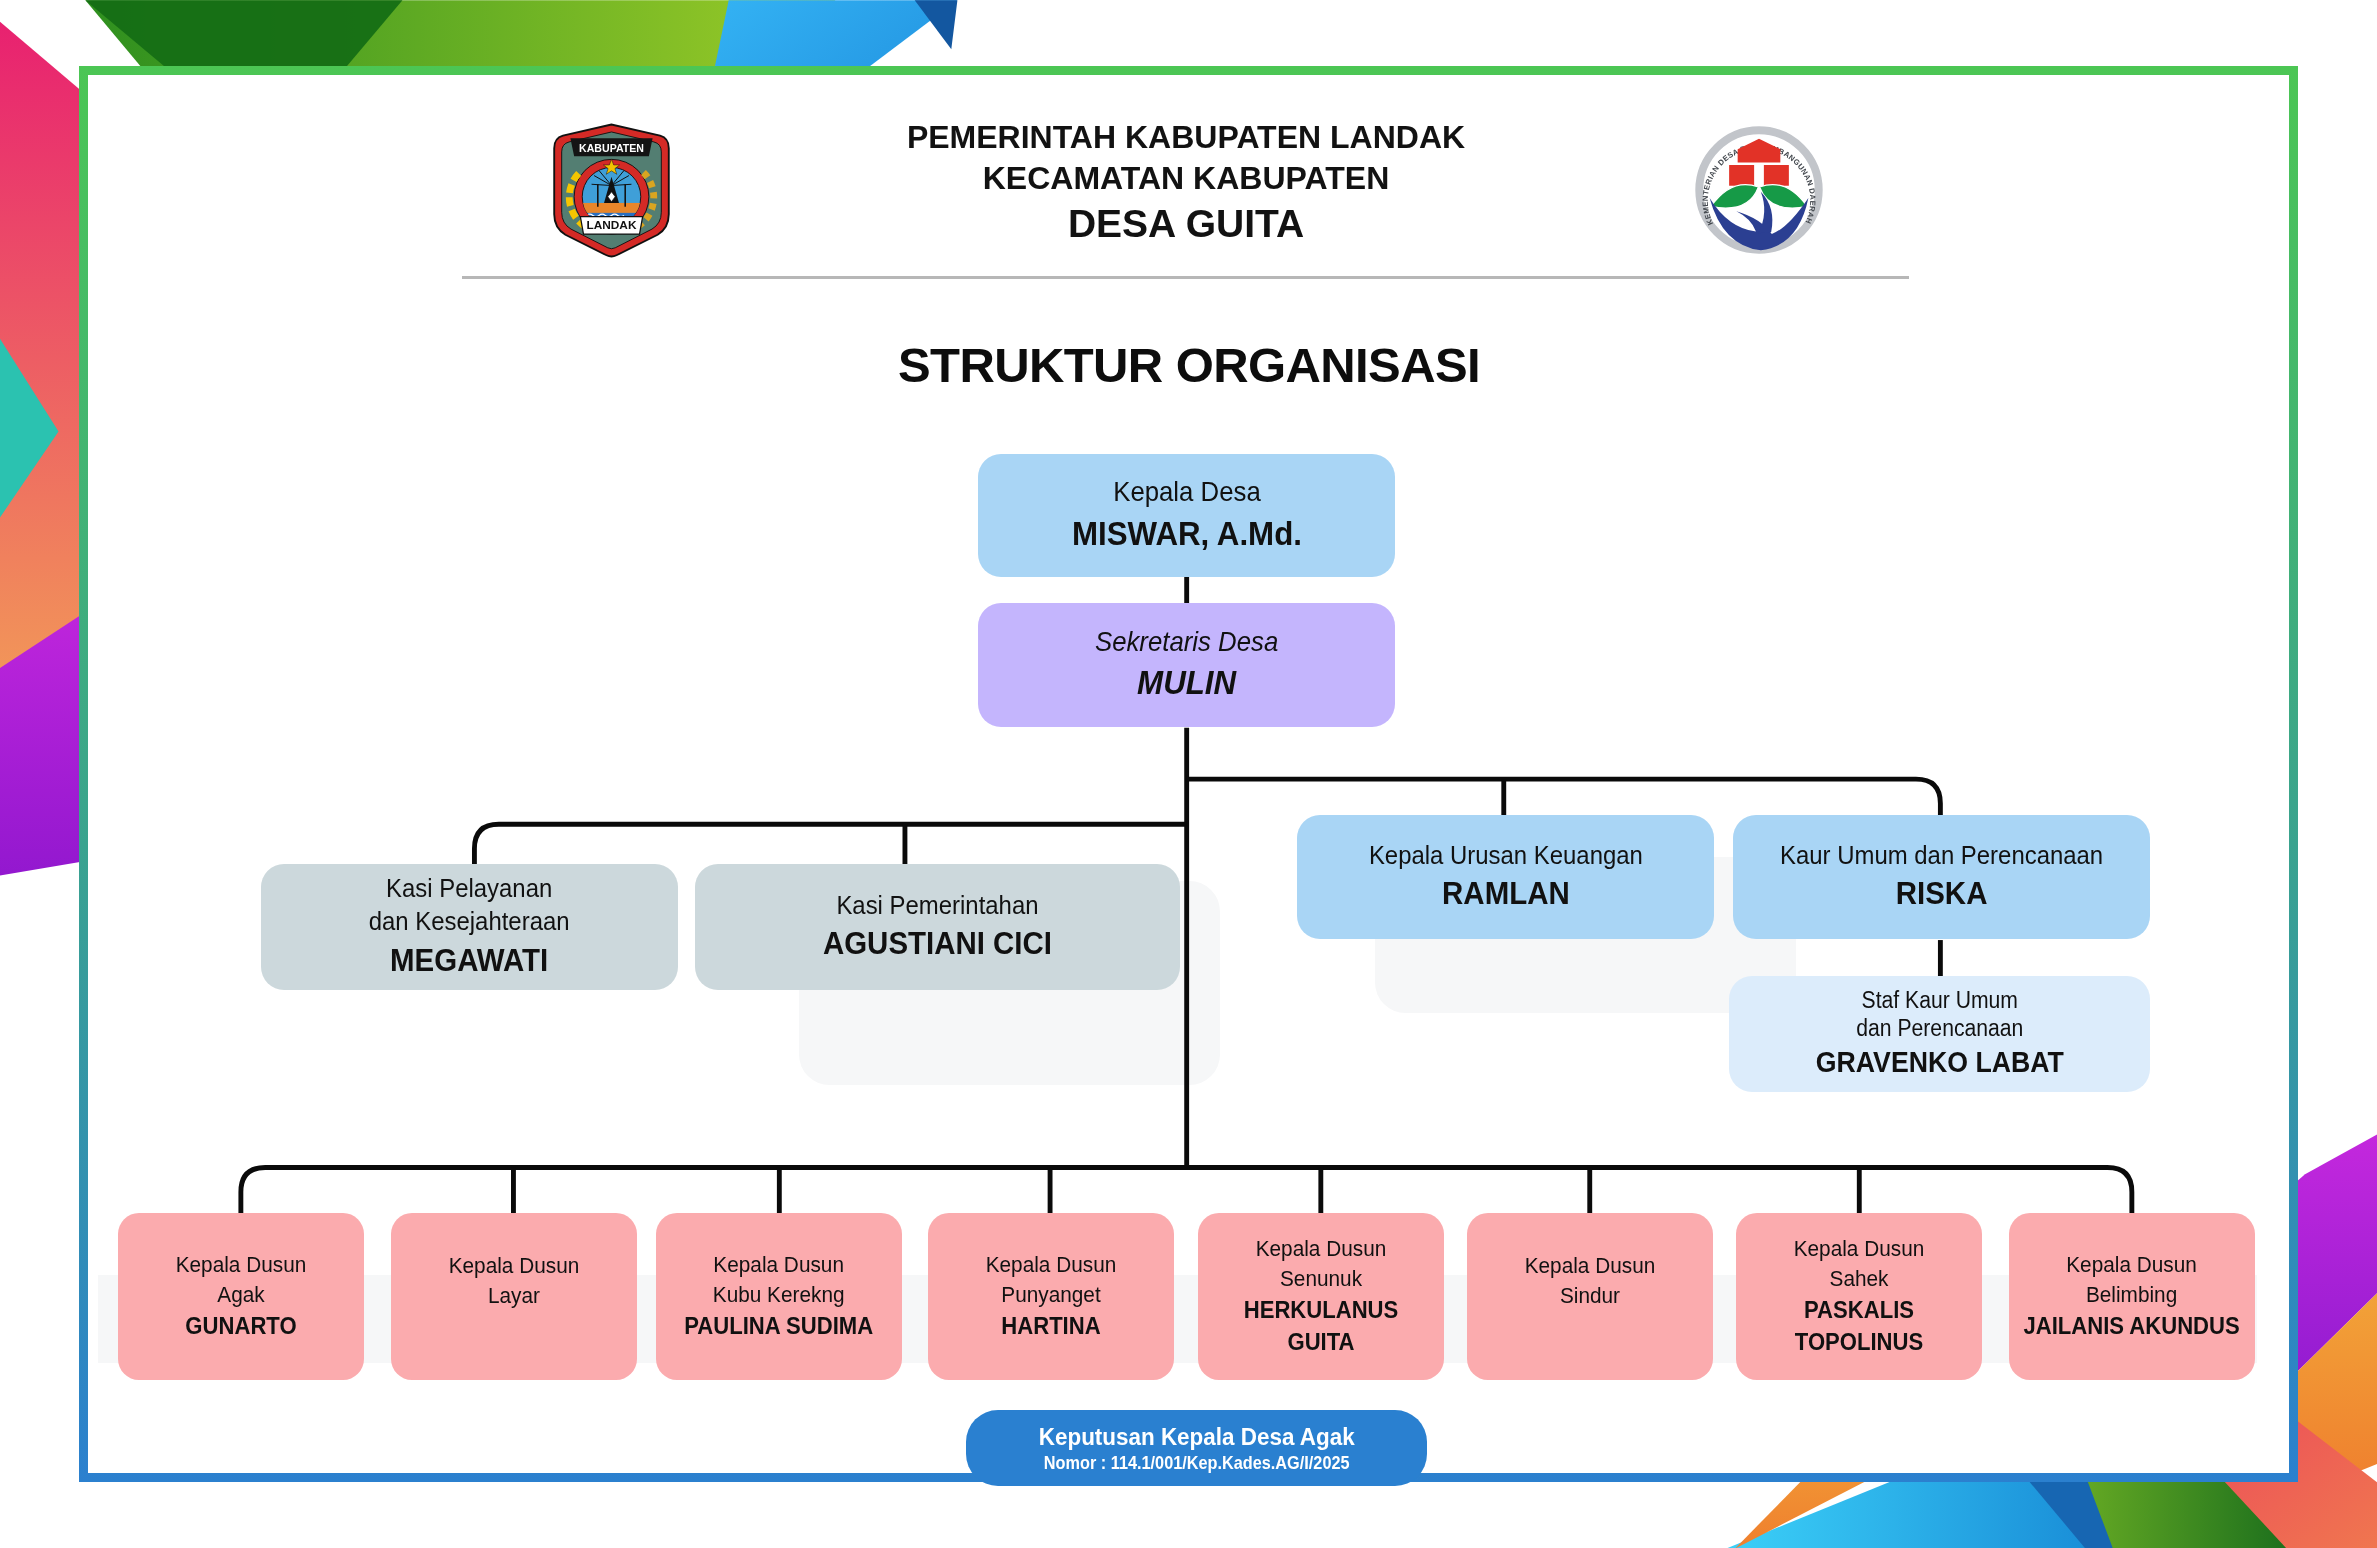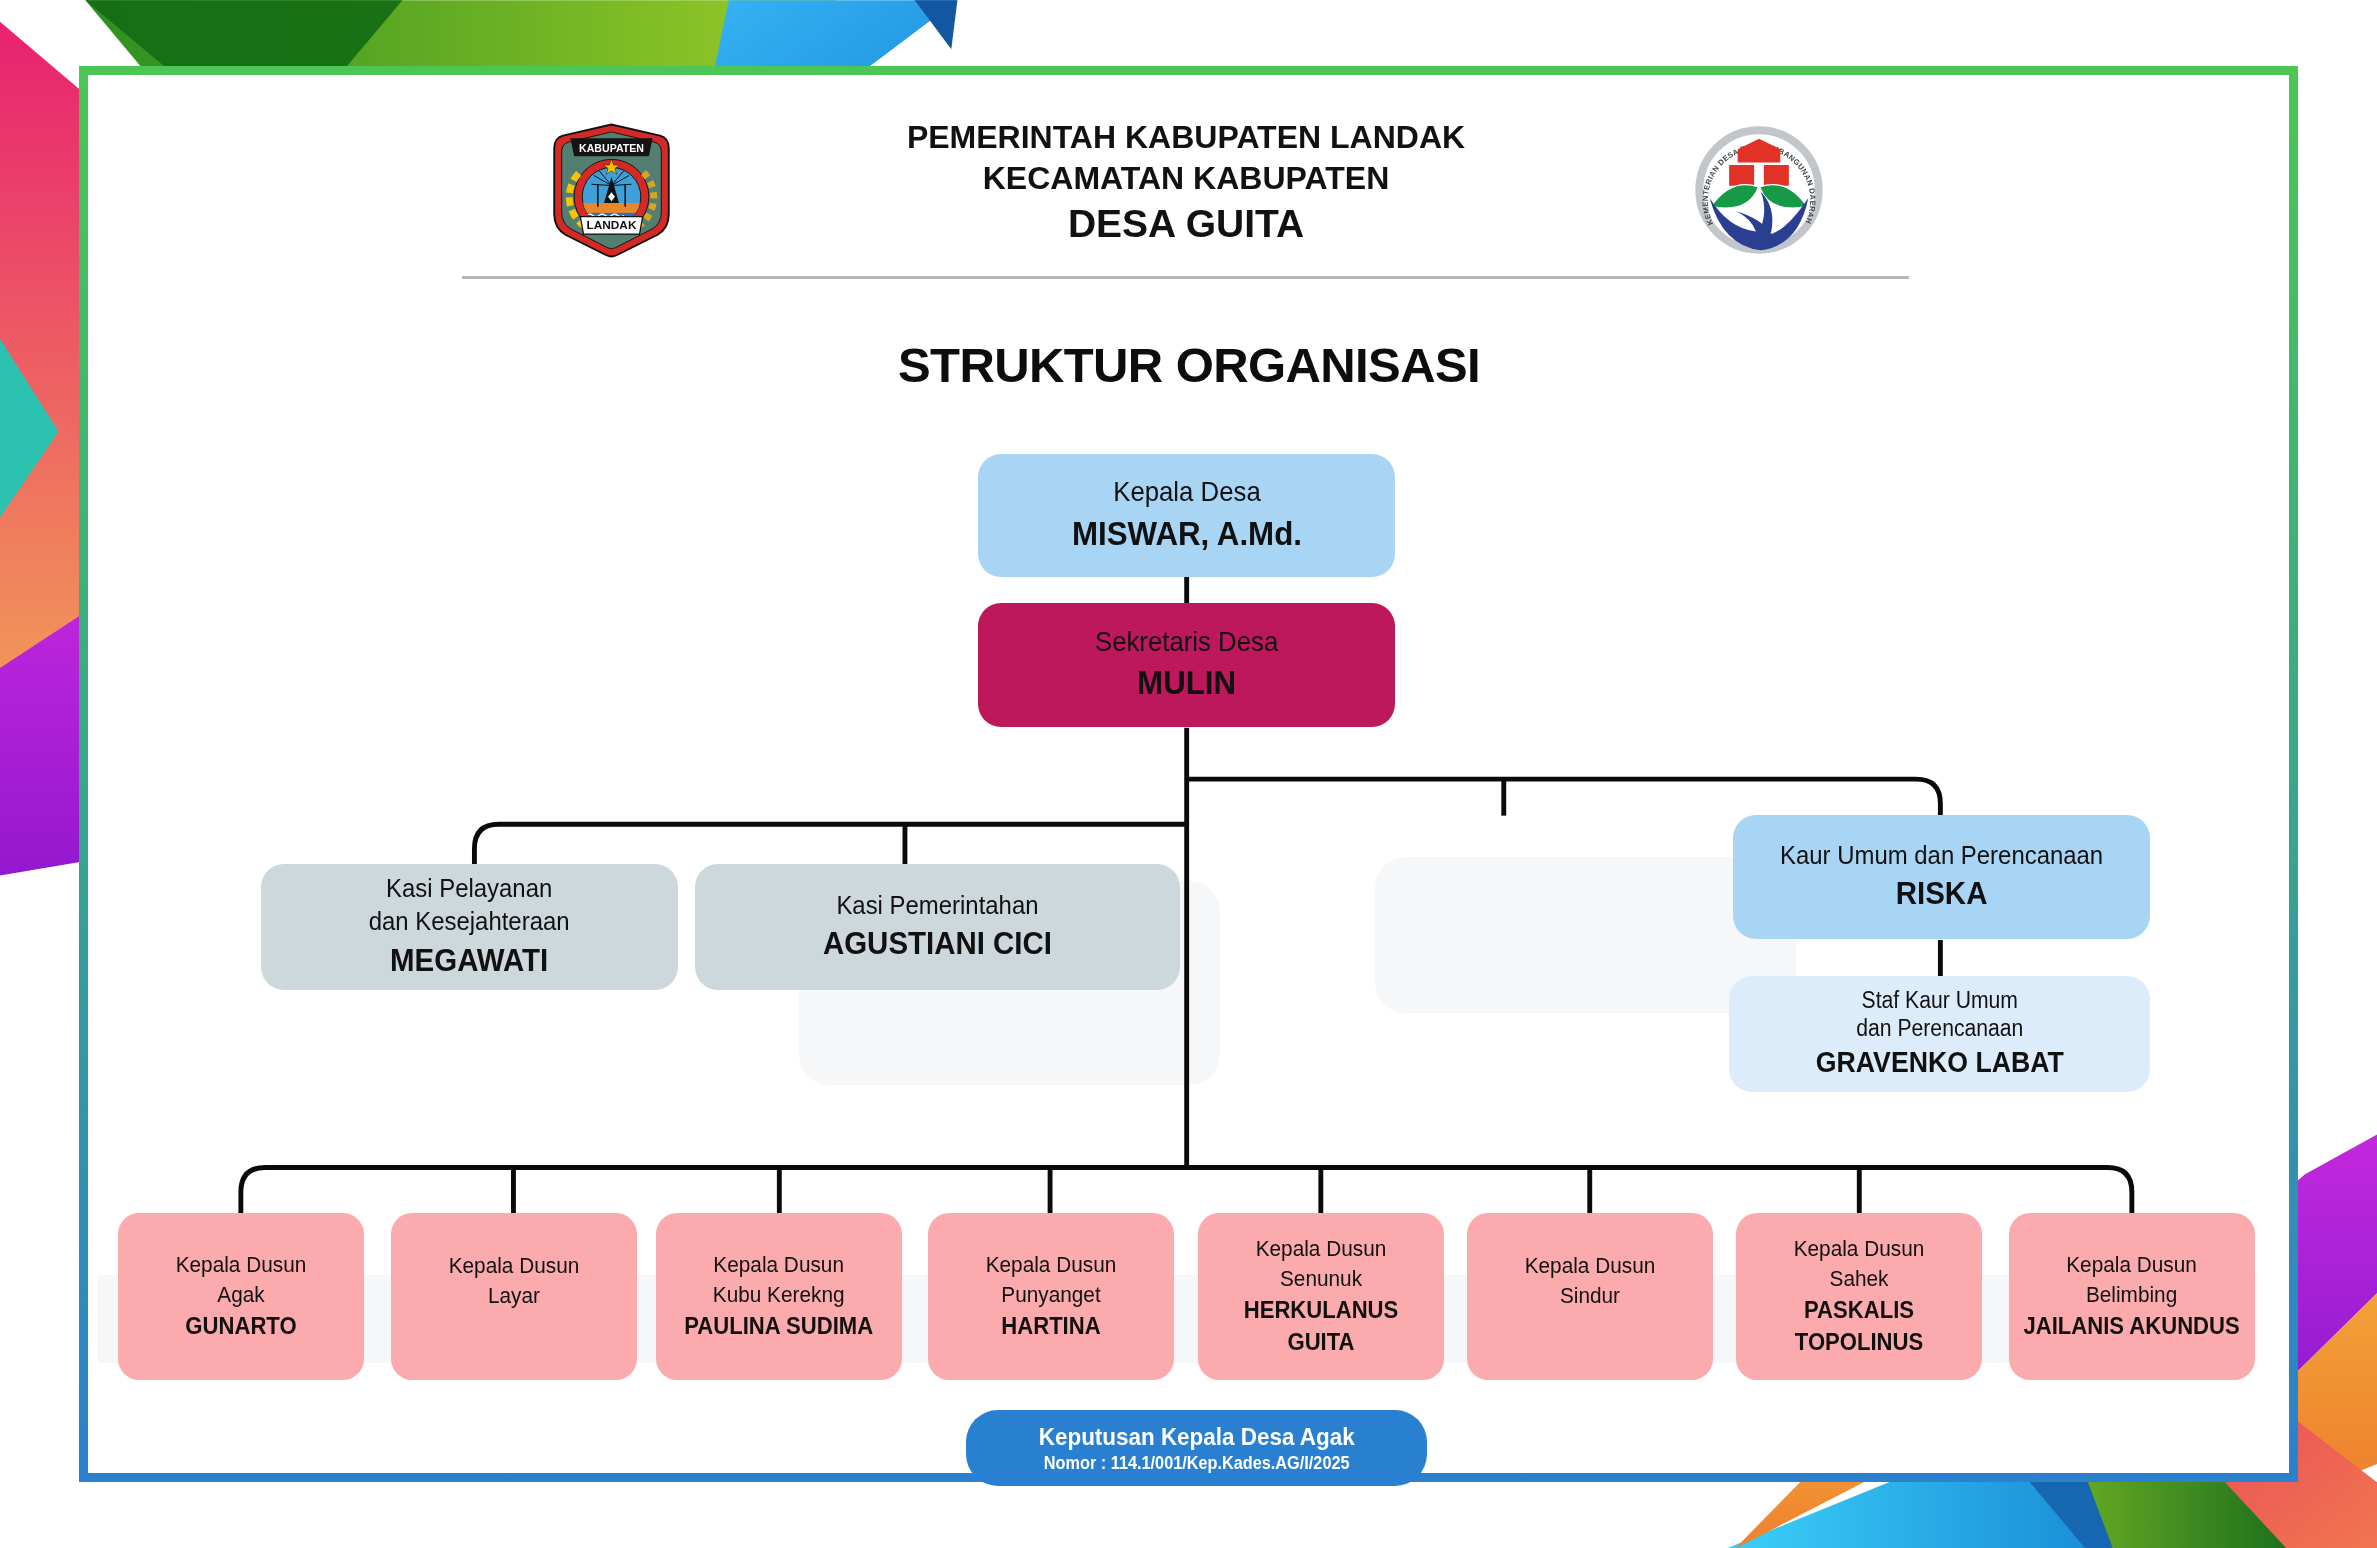--- a/index.html
+++ b/index.html
@@ -23,21 +23,21 @@
   .ghost{position:absolute;background:#f6f7f8;border-radius:30.5px;z-index:2;}
   
   #connectors{position:absolute;left:0;top:0;z-index:2;}
   
   .box{position:absolute;border-radius:23px;display:flex;align-items:center;justify-content:center;
        text-align:center;color:#111;z-index:3;}
   .cond{transform:scaleX(.92);}
   .role{font-size:26px;line-height:1.3;}
   .name{font-size:32px;font-weight:bold;line-height:1.35;}
   .b-blue{background:#a9d5f5;}
-  .b-lblue{background:#be185d;}
+  .b-lblue{background:#c4b5fd;font-style:italic;}
   .b-xlblue{background:#dcecfb;}
   .b-gray{background:#ccd8dc;}
   .b-pink{background:#fbabae;}
   #box-kepala-desa .role{font-size:28px;}
   #box-kepala-desa .name{font-size:34px;}
   #box-sekretaris .role{font-size:28px;}
   #box-sekretaris .name{font-size:34px;}
   #box-staf .role{font-size:23px;line-height:1.25;}
   #box-staf .name{font-size:29px;}
   .dusun{border-radius:21px;}
@@ -222,20 +222,26 @@
     </div>
   </div>
 
   <div class="box b-gray" style="left:695px;top:864px;width:485px;height:126px;justify-content:center;">
     <div class="cond">
       <div class="role">Kasi Pemerintahan</div>
       <div class="name">AGUSTIANI CICI</div>
     </div>
   </div>
 
+  <div class="box b-blue" style="left:1297px;top:815px;width:417px;height:124px;">
+    <div class="cond">
+      <div class="role">Kepala Urusan Keuangan</div>
+      <div class="name">RAMLAN</div>
+    </div>
+  </div>
 
   <div class="box b-blue" style="left:1733px;top:815px;width:417px;height:124px;">
     <div class="cond">
       <div class="role">Kaur Umum dan Perencanaan</div>
       <div class="name">RISKA</div>
     </div>
   </div>
 
   <div class="box b-xlblue" id="box-staf" style="left:1729px;top:976px;width:421px;height:116px;">
     <div class="cond">

